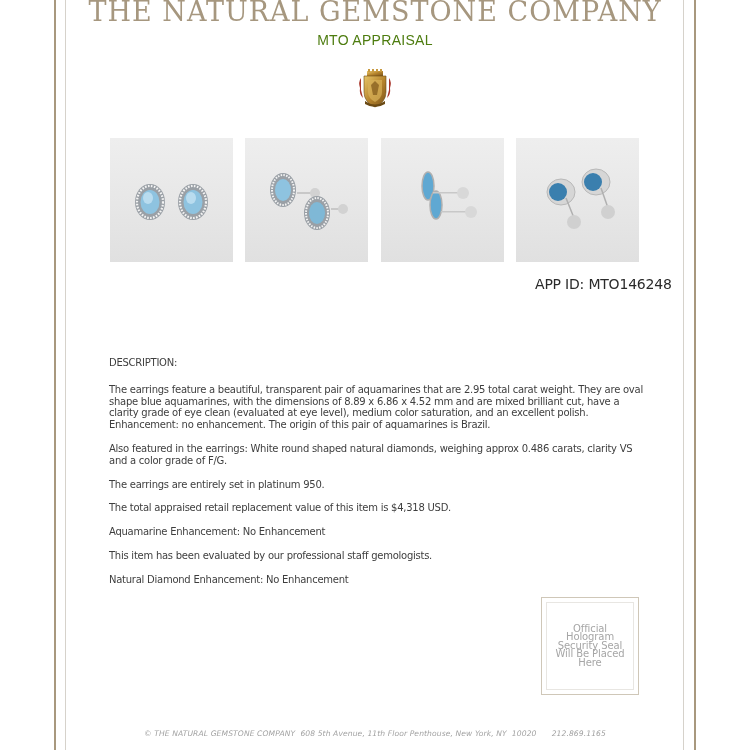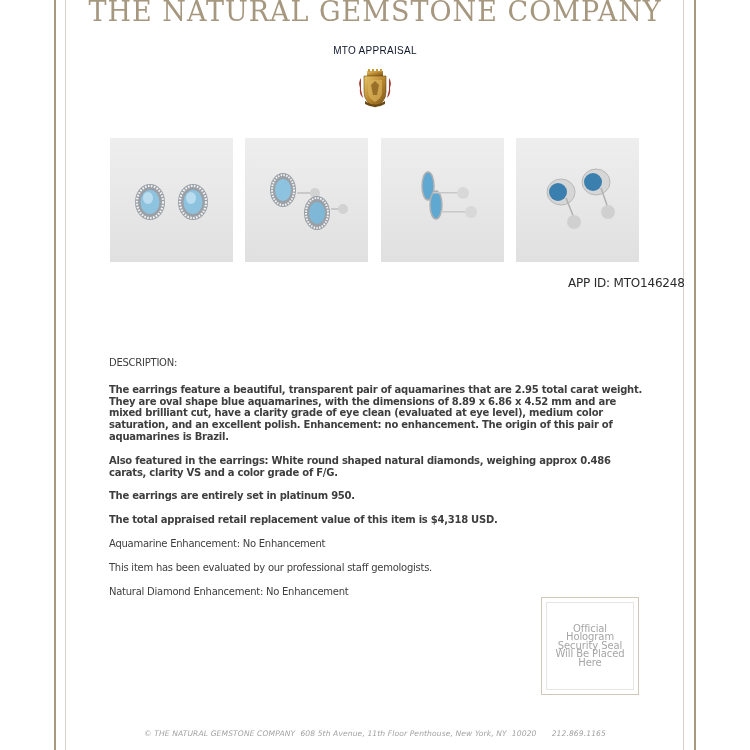--- a/index.html
+++ b/index.html
@@ -17,49 +17,48 @@
     .border-inner-left { left: 65px; }
     .border-inner-right { left: 683px; }
 
     .company-title {
       position: absolute; top: -6px; left: 0; width: 750px; text-align: center;
       font-family: "DejaVu Serif", serif; font-size: 27px; letter-spacing: 1px;
       color: #a6977f; white-space: nowrap; line-height: 36px;
     }
     .doc-subtitle {
       position: absolute; top: 32px; left: 0; width: 750px; text-align: center;
-      font-family: "Liberation Sans", sans-serif; font-size: 10px; color: #0f172a;
+      font-family: "Liberation Sans", sans-serif; font-size: 14px; color: #4d7c0f;
       letter-spacing: 0.3px;
-      margin-top: 13px;
     }
 
     .crest {
       position: absolute; left: 357px; top: 68px; width: 36px; height: 42px;
     }
 
     .gallery {
       position: absolute; top: 138px; left: 110px; width: 530px; height: 124px;
     }
     .photo {
       position: absolute; top: 0; width: 123px; height: 124px;
       background: linear-gradient(180deg, #eeeeee 0%, #e6e6e6 60%, #e0e0e0 100%);
       overflow: hidden;
     }
 
     .app-id {
-      position: absolute; top: 276px; left: 535px; font-size: 12px; color: #2a2a2a;
-      font-family: "DejaVu Sans", sans-serif; letter-spacing: -0.2px; margin-left: 33px;
+      position: absolute; top: 276px; left: 535px; font-size: 14px; color: #2a2a2a;
+      font-family: "DejaVu Sans", sans-serif; letter-spacing: -0.2px;
     }
 
     .content {
       position: absolute; left: 109px; top: 357px; width: 540px;
       font-size: 10px; line-height: 11.8px; color: #3e3e3e; letter-spacing: -0.25px;
     }
     .section-heading { margin-bottom: 15px; }
-    .para { margin-bottom: 12px; font-weight: bold; }
+    .para { margin-bottom: 12px; }
     .comments-heading { margin-top: 14px; margin-bottom: 12px; }
     .comment-line { margin-bottom: 12px; }
 
     .seal-box {
       position: absolute; left: 541px; top: 597px; width: 98px; height: 98px;
       border: 1px solid #cfc7b8;
     }
     .seal-inner {
       position: absolute; left: 4px; top: 4px; right: 4px; bottom: 4px;
       border: 1px solid #e8e6e2; display: flex; align-items: center; justify-content: center;

